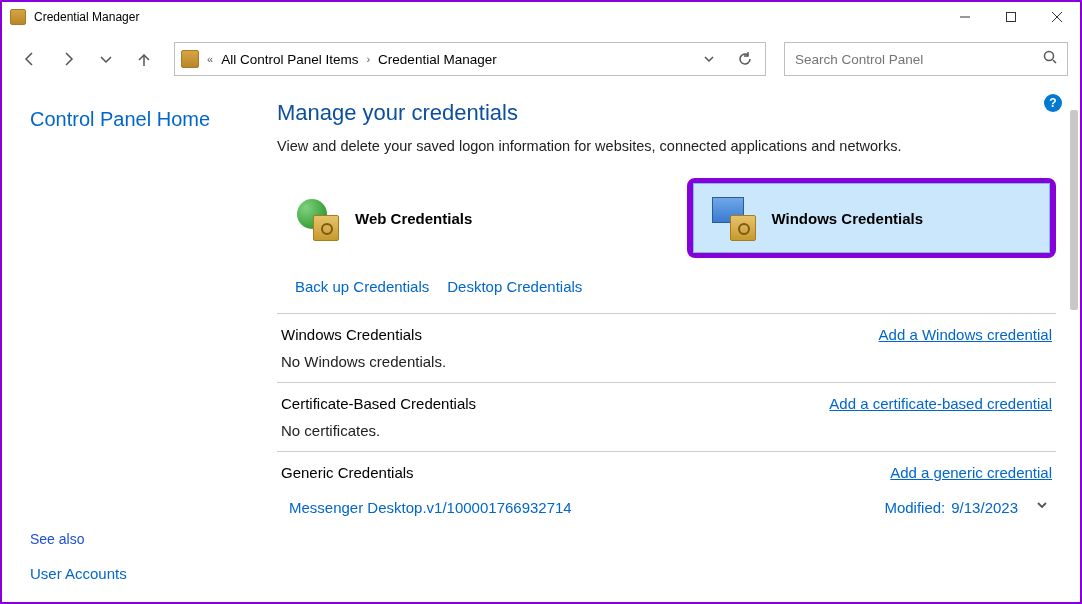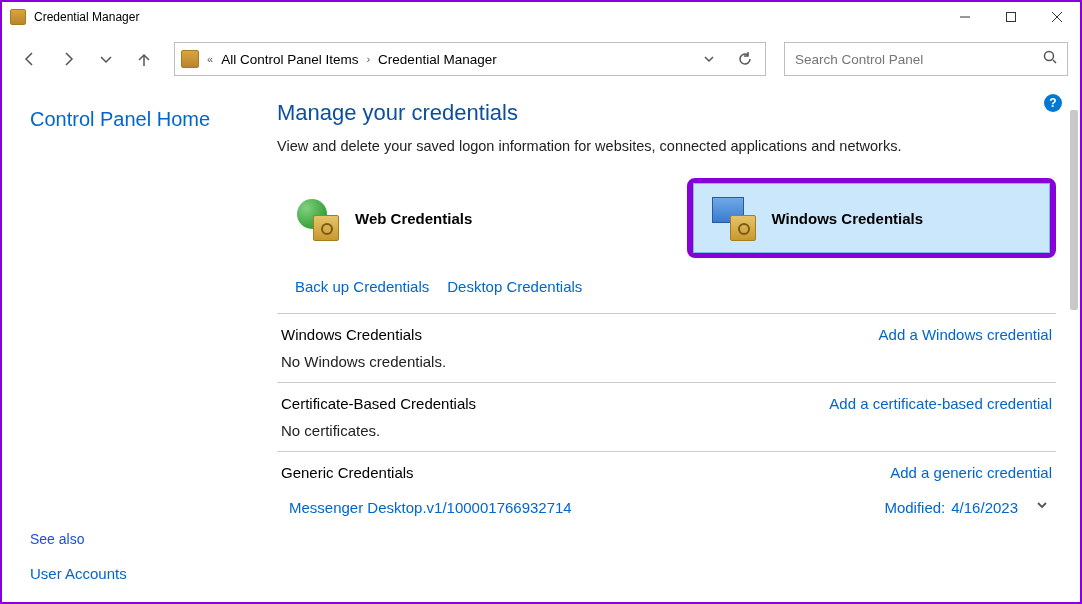--- a/index.html
+++ b/index.html
@@ -52,21 +52,21 @@
 .safe::after { content:''; position:absolute; width:8px; height:8px; border:2px solid #7a5a15; border-radius:50%; top:7px; left:7px; }
 .cred-tile .label { font-size:15px; font-weight:700; color:#000; }
 
 .links-row { display:flex; gap:18px; margin-bottom:18px; padding-left:4px;margin-left:14px; }
 .link { color:#0066cc; font-size:15px; }
 
 .section { border-top:1px solid #ccc; padding:12px 4px 12px 4px; }
 .section + .section { }
 .sec-head { display:flex; justify-content:space-between; align-items:center; margin-bottom:10px; }
 .sec-title { font-size:15px; color:#000; }
-.sec-action { color:#0066cc; font-size:15px; }
+.sec-action { color:#0066cc; font-size:15px;text-decoration:underline; }
 .sec-body { font-size:15px; color:#222; }
 
 .entry-row { display:flex; padding:8px 0 0 8px; }
 .entry-name { flex:1; color:#0066cc; font-size:15px; }
 .entry-mod-label { color:#0066cc; font-size:15px; margin-right:6px; }
 .entry-mod-date { color:#0066cc; font-size:15px; }
 .chev { margin-left:14px; width:20px; display:flex; justify-content:center; }
 .chev svg { width:12px; height:12px; stroke:#555; fill:none; stroke-width:1.8; }
 
 .help-badge { position:absolute; top:8px; right:18px; width:18px; height:18px; border-radius:50%; background:#0078d4; color:#fff; font-size:12px; font-weight:700; display:flex; align-items:center; justify-content:center; }
@@ -205,21 +205,21 @@
     </div>
 
     <div class="section">
       <div class="sec-head">
         <span class="sec-title">Generic Credentials</span>
         <span class="sec-action">Add a generic credential</span>
       </div>
       <div class="entry-row">
         <span class="entry-name">Messenger Desktop.v1/100001766932714</span>
         <span class="entry-mod-label">Modified:</span>
-        <span class="entry-mod-date">4/16/2023</span>
+        <span class="entry-mod-date">9/13/2023</span>
         <span class="chev">
             <svg viewBox="0 0 12 12">
               <polyline points="2,4 6,8 10,4"></polyline>
             </svg>
           </span>
       </div>
     </div>
   </div>
 </div>
 

